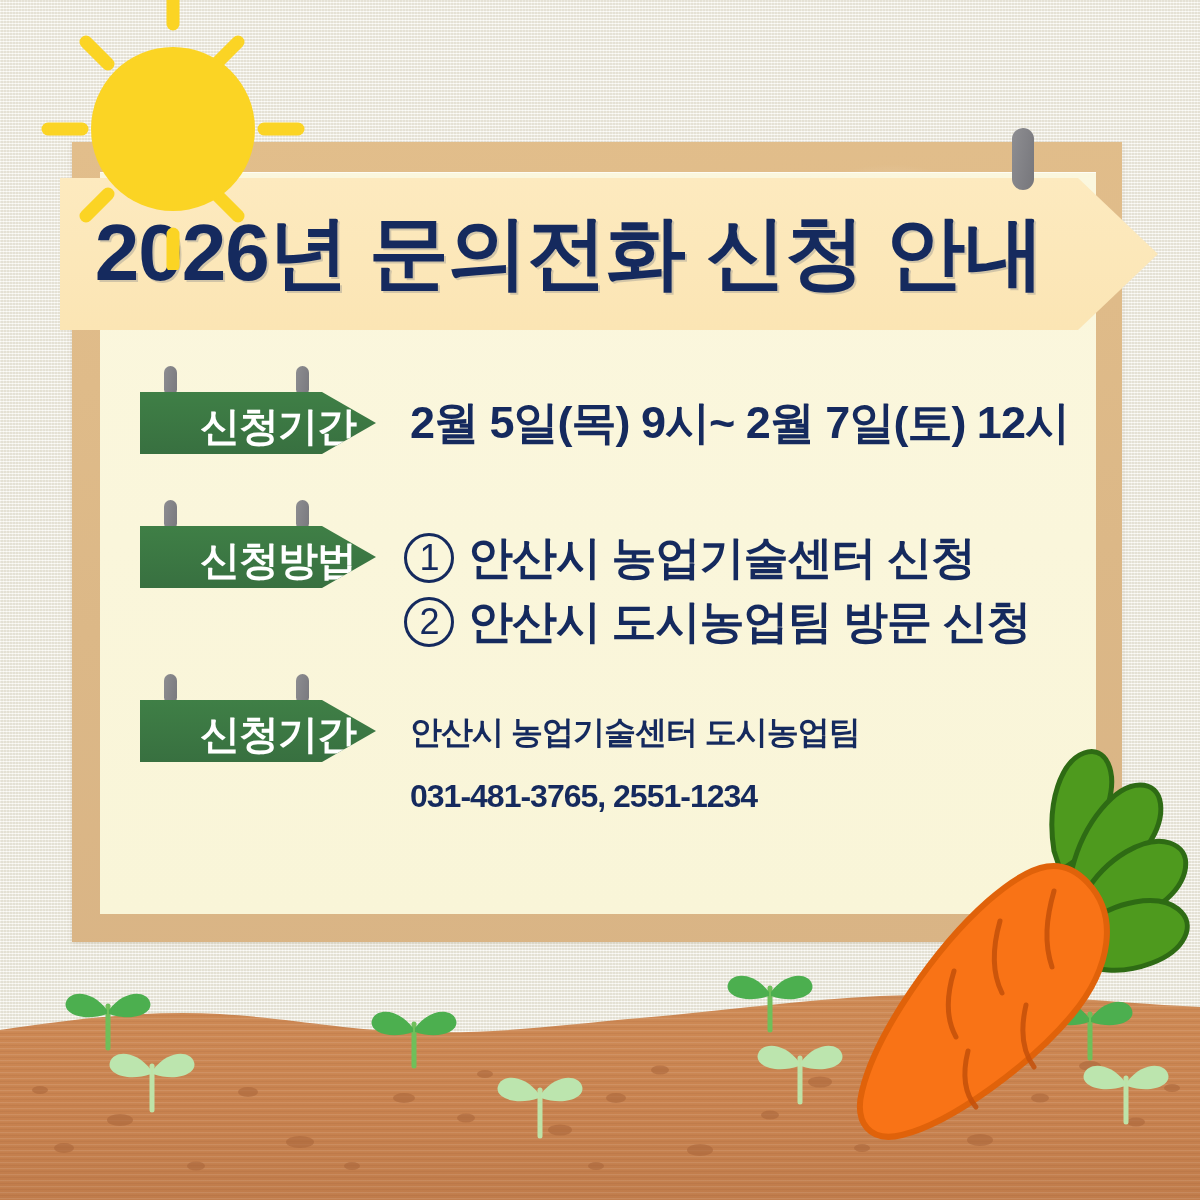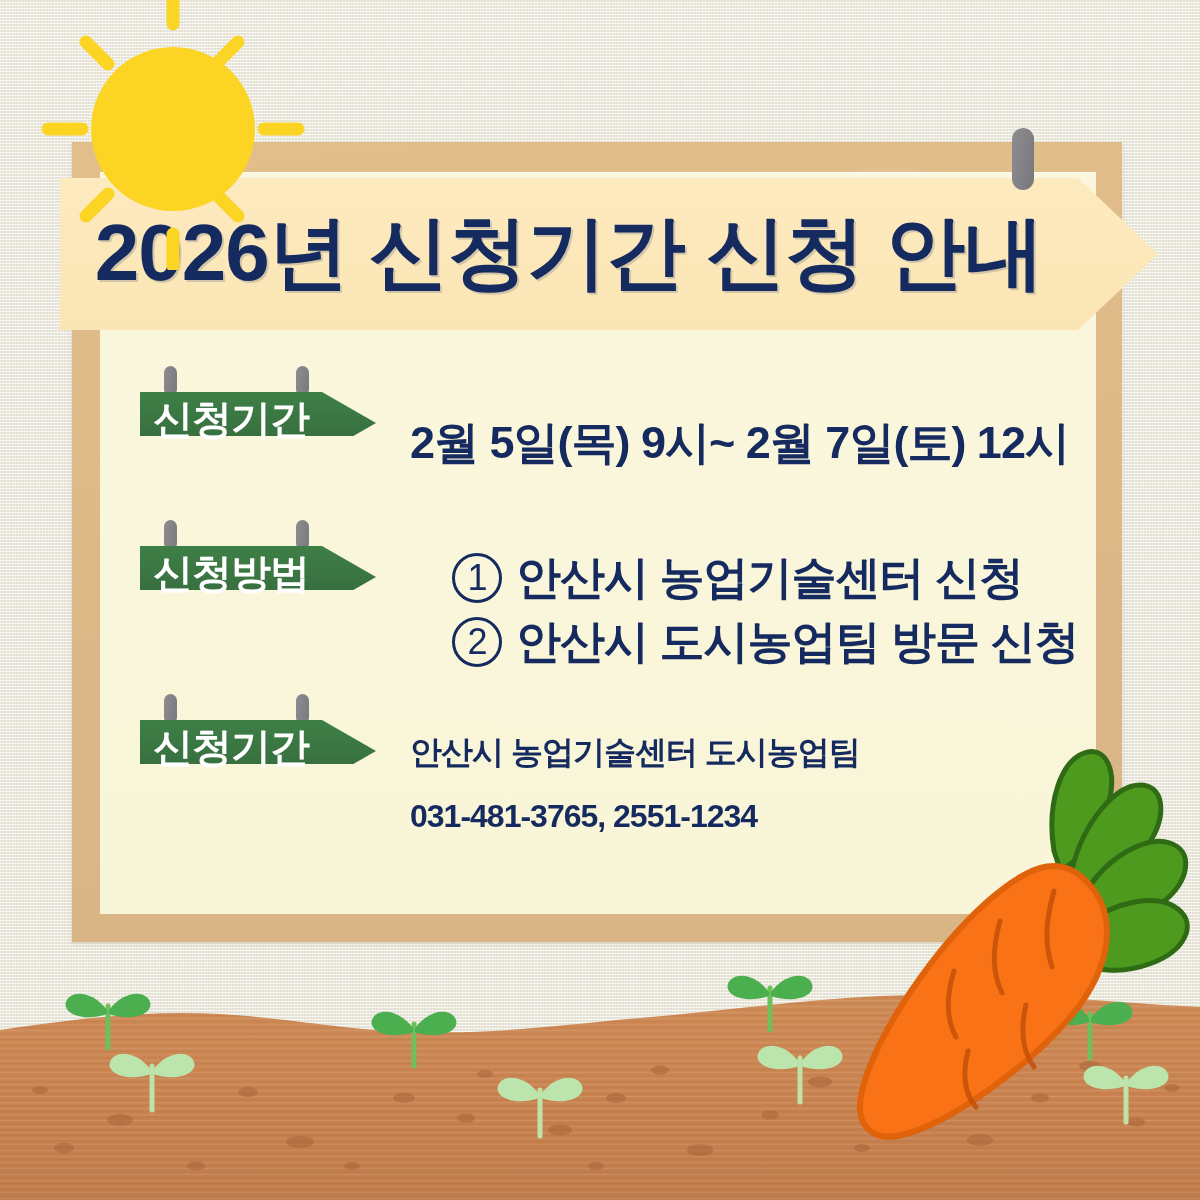--- a/index.html
+++ b/index.html
@@ -64,45 +64,46 @@
   }
   .pin-top { left:1012px; top:128px; }
 
   
   .sun-wrap { position:absolute; left:18px; top:-12px; width:300px; height:282px; z-index:7; }
 
   
   .rows { position:absolute; left:140px; top:392px; width:980px; }
   .row { position:relative; display:flex; align-items:flex-start; }
   .row-period { margin-bottom:72px; }
-  .row-method { margin-bottom:46px;gap:48px; }
+  .row-method { margin-bottom:46px; }
 
   .tagbox { position:relative; width:248px; flex:none; }
   .tag-pins { position:absolute; top:-18px; left:0; width:210px; height:20px; }
   .tag-pin {
     position:absolute; width:13px; height:30px; border-radius:7px;
     background:linear-gradient(100deg,#8D8D91,#79797E);
   }
   .tag-pin.a { left:24px; top:-8px; }
   .tag-pin.b { left:156px; top:-8px; }
   .tag {
-    position:relative; width:236px; height:44px;
+    position:relative; width:236px; height:62px;
     background:linear-gradient(#3F7F46,#387040);
     clip-path:polygon(0 0, 182px 0, 236px 31px, 182px 62px, 0 62px);
-    display:flex; align-items:flex-start;
+    display:flex; align-items:flex-end;
     z-index:3;
+    padding-left:47px;
   }
   .tag span {
     display:block; width:182px; text-align:center;
     font-size:40px; font-weight:bold; color:#FFFFFF; letter-spacing:-1px;
     white-space:nowrap;
   }
 
   .row-body { flex:1; color:#152A5E; font-weight:bold; letter-spacing:-1px; }
-  .period-text { font-size:45px; line-height:62px; white-space:nowrap; padding-left:22px;margin-top:20px; }
+  .period-text { font-size:45px; line-height:62px; white-space:nowrap; padding-left:22px; }
   .method-line { font-size:45px; line-height:64px; white-space:nowrap; padding-left:16px; display:flex; align-items:center; gap:14px; }
   .circnum {
     display:inline-flex; align-items:center; justify-content:center;
     width:50px; height:50px; flex:none;
     border:3px solid #152A5E; border-radius:50%;
     font-size:36px; font-weight:normal; line-height:1;
   }
   .contact-line { font-size:32px; line-height:64px; white-space:nowrap; padding-left:22px; }
 
   
@@ -204,21 +205,21 @@
     </svg>
   </div>
 
   <div class="board">
     <div class="board-inner"></div>
   </div>
 
   <div class="pin pin-top"></div>
   <div class="ribbon-wrap">
     <div class="ribbon"></div>
-    <div class="ribbon-title">2026년 신청기간 신청 안내</div>
+    <div class="ribbon-title">2026년 문의전화 신청 안내</div>
   </div>
 
   <div class="sun-wrap">
     <svg width="300" height="282" viewBox="0 0 300 282">
       <g stroke="#FBD424" stroke-width="13" stroke-linecap="round">
         <line x1="155" y1="4" x2="155" y2="36"></line>
         <line x1="155" y1="246" x2="155" y2="278"></line>
         <line x1="30" y1="141" x2="64" y2="141"></line>
         <line x1="246" y1="141" x2="280" y2="141"></line>
         <line x1="68" y1="54" x2="90" y2="76"></line>

